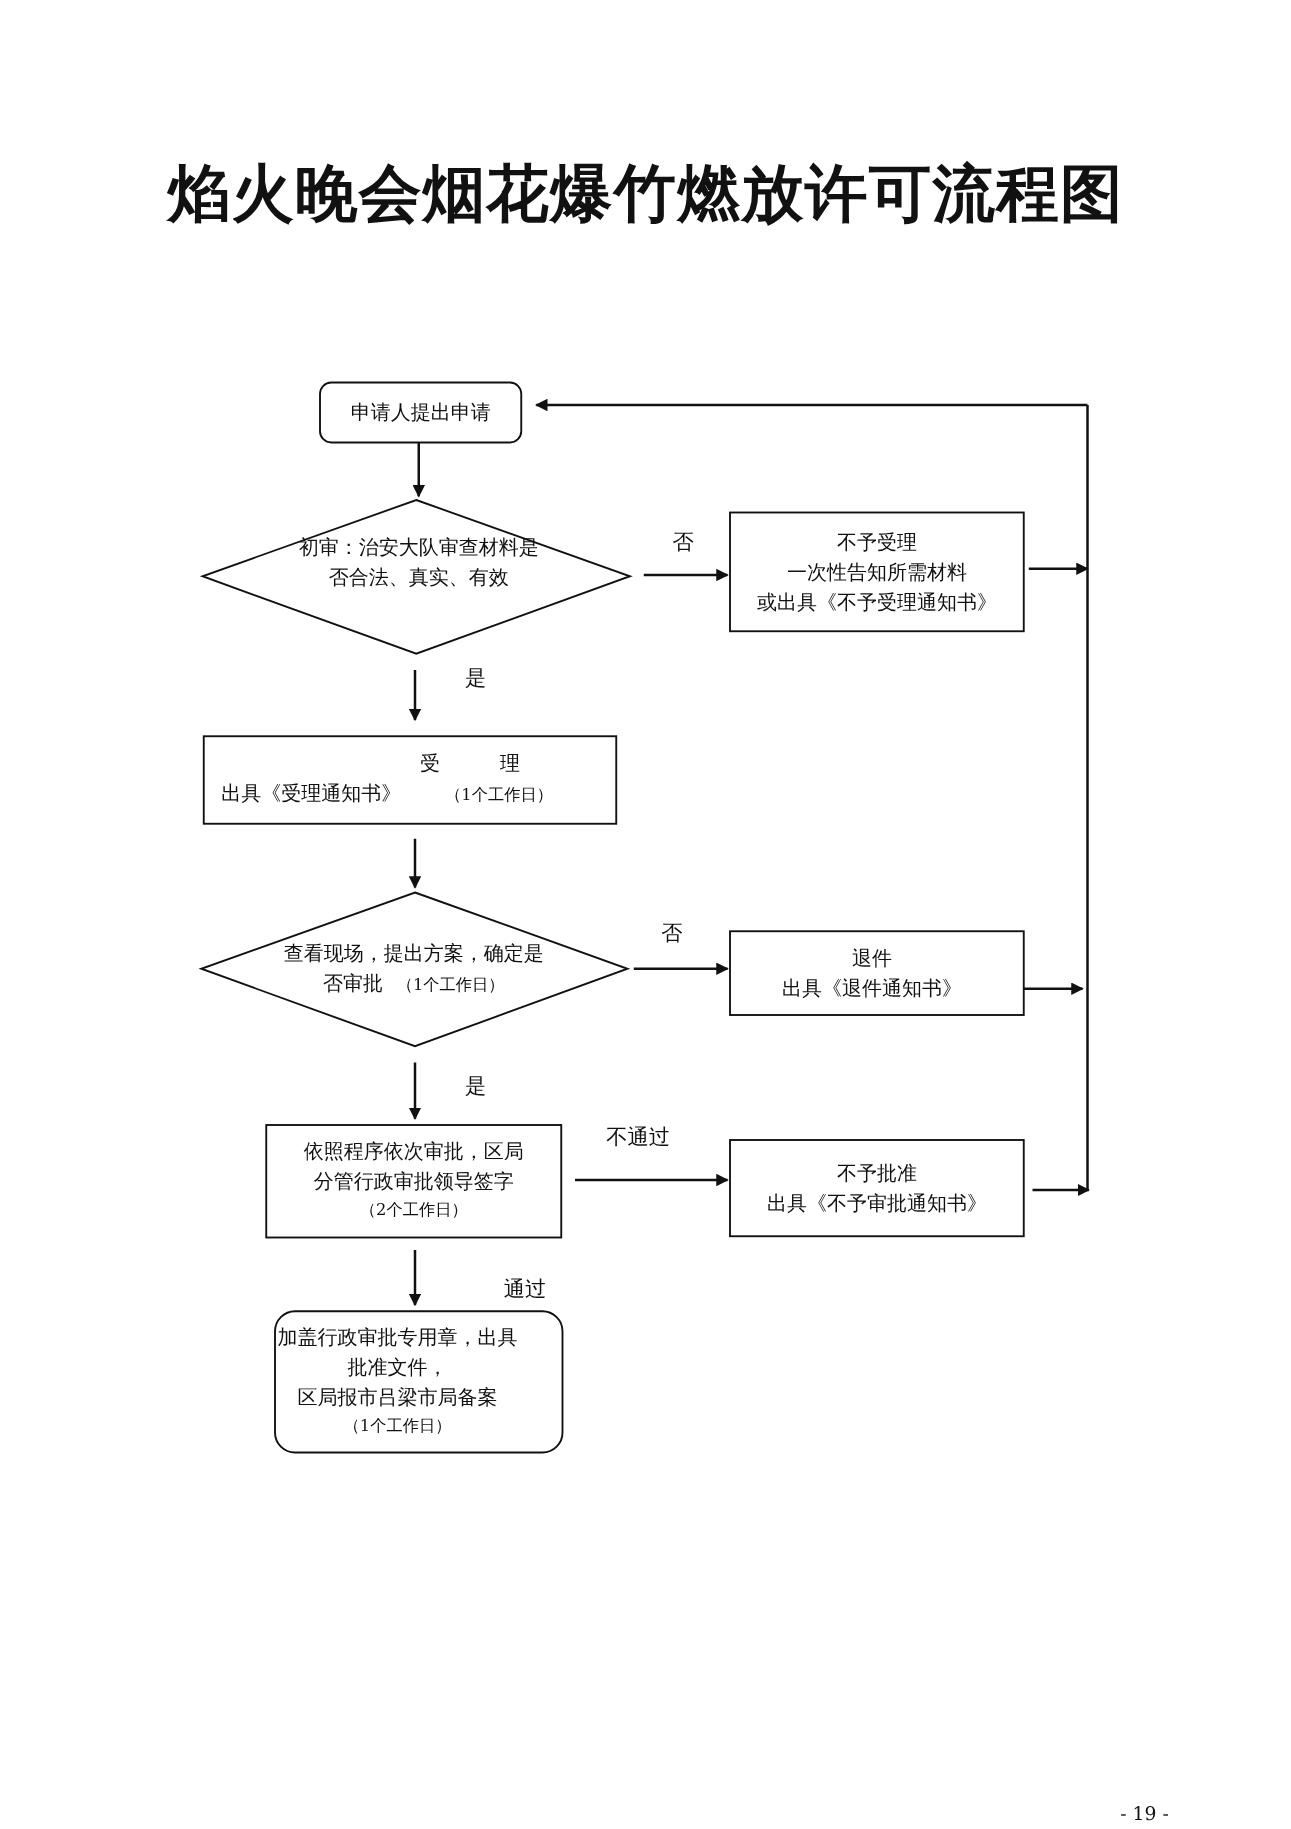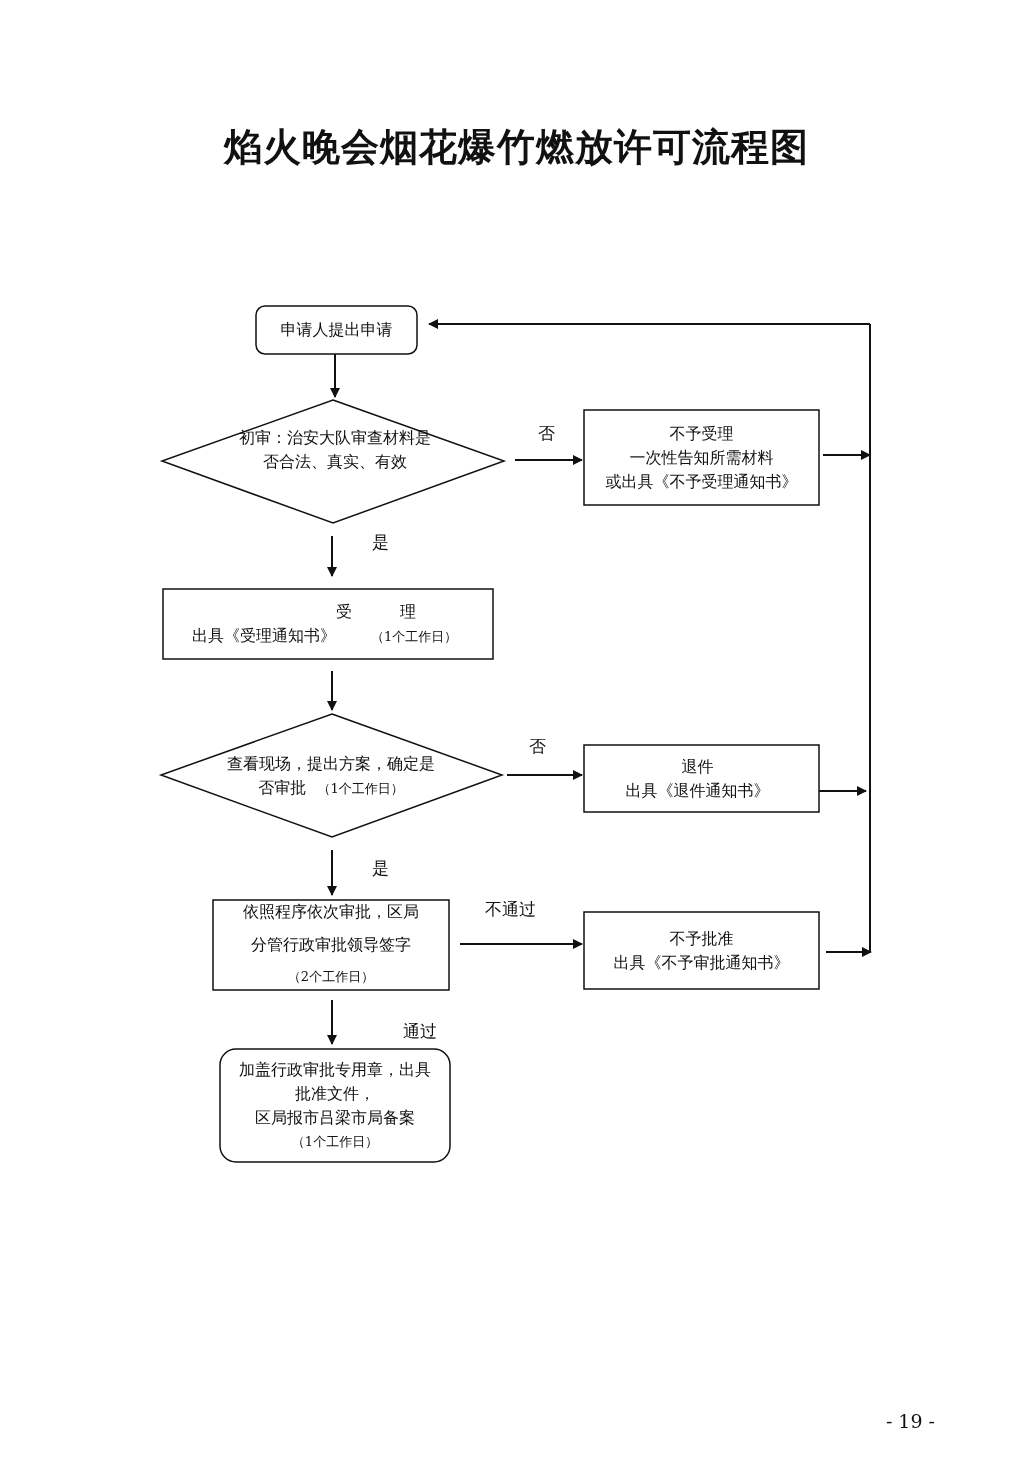--- a/index.html
+++ b/index.html
@@ -1,25 +1,25 @@
 <!DOCTYPE html>
 <html><head>
 <meta charset="utf-8">
 <style>
   html, body { margin: 0; padding: 0; background: #ffffff; }
   body { width: 1033px; height: 1463px; position: relative; overflow: hidden;
          font-family: "DejaVu Serif", "Liberation Serif", serif; color: #111; }
   .title { position: absolute; left: 0; width: 1033px; top: 122px; text-align: center;
-           font-size: 38px; font-weight: bold; letter-spacing: 1px; }
+           font-size: 50px; font-weight: bold; letter-spacing: 1px; }
   svg.flow { position: absolute; left: 0; top: 0; }
   .node { position: absolute; display: flex; flex-direction: column; justify-content: center;
           align-items: center; text-align: center; font-size: 16px; line-height: 24px; box-sizing: border-box; }
   .node .small { font-size: 13px; }
   .lbl { position: absolute; font-size: 17px; }
-  .page-num { position: absolute; right: 98px; top: 1410px; font-size: 19px; }
+  .page-num { position: absolute; right: 98px; top: 1442px; font-size: 15px; }
   .ws { white-space: pre; }
 </style>
 </head>
 <body>
 
 <div class="title">焰火晚会烟花爆竹燃放许可流程图</div>
 
 <svg class="flow" width="1033" height="1463">
   <defs>
     <marker id="ah" markerWidth="10" markerHeight="10" refX="9" refY="5" orient="auto" markerUnits="userSpaceOnUse">
@@ -65,51 +65,51 @@
 </div>
 
 <div class="node" style="left:584px;top:410px;width:235px;height:95px;">
   <div>不予受理</div>
   <div>一次性告知所需材料</div>
   <div>或出具《不予受理通知书》</div>
 </div>
 
 <div class="node" style="left:163px;top:589px;width:330px;height:70px;">
   <div class="ws" style="margin-left:96px;">受　　　理</div>
-  <div style="width:100%;text-align:left;padding-left:29px;box-sizing:border-box;">
+  <div style="width:100%;text-align:left;padding-left:14px;box-sizing:border-box;">
     <span>出具《受理通知书》</span>
     <span class="small" style="margin-left:30px;">（1个工作日）</span>
   </div>
 </div>
 
 <div class="node" style="left:196px;top:750px;width:270px;height:52px;">
   <div>查看现场，提出方案，确定是</div>
   <div>
     <span>否审批</span>
     <span class="small" style="margin-left:6px;">（1个工作日）</span>
   </div>
 </div>
 
 <div class="node" style="left:584px;top:745px;width:227px;height:67px;">
   <div>退件</div>
   <div>出具《退件通知书》</div>
 </div>
 
-<div class="node" style="left:213px;top:900px;width:236px;height:89px;justify-content:space-between;">
+<div class="node" style="left:213px;top:900px;width:236px;height:89px;">
   <div>依照程序依次审批，区局</div>
   <div>分管行政审批领导签字</div>
   <div class="small">（2个工作日）</div>
 </div>
 
 <div class="node" style="left:584px;top:912px;width:235px;height:77px;">
   <div>不予批准</div>
   <div>出具《不予审批通知书》</div>
 </div>
 
-<div class="node" style="left:220px;top:1049px;width:230px;height:113px;">
+<div class="node" style="left:203px;top:1049px;width:230px;height:113px;">
   <div>加盖行政审批专用章，出具</div>
   <div>批准文件，</div>
   <div>区局报市吕梁市局备案</div>
   <div class="small">（1个工作日）</div>
 </div>
 
 <div class="lbl" style="left:538px;top:422px;">否</div>
 <div class="lbl" style="left:372px;top:531px;">是</div>
 <div class="lbl" style="left:529px;top:735px;">否</div>
 <div class="lbl" style="left:372px;top:857px;">是</div>

